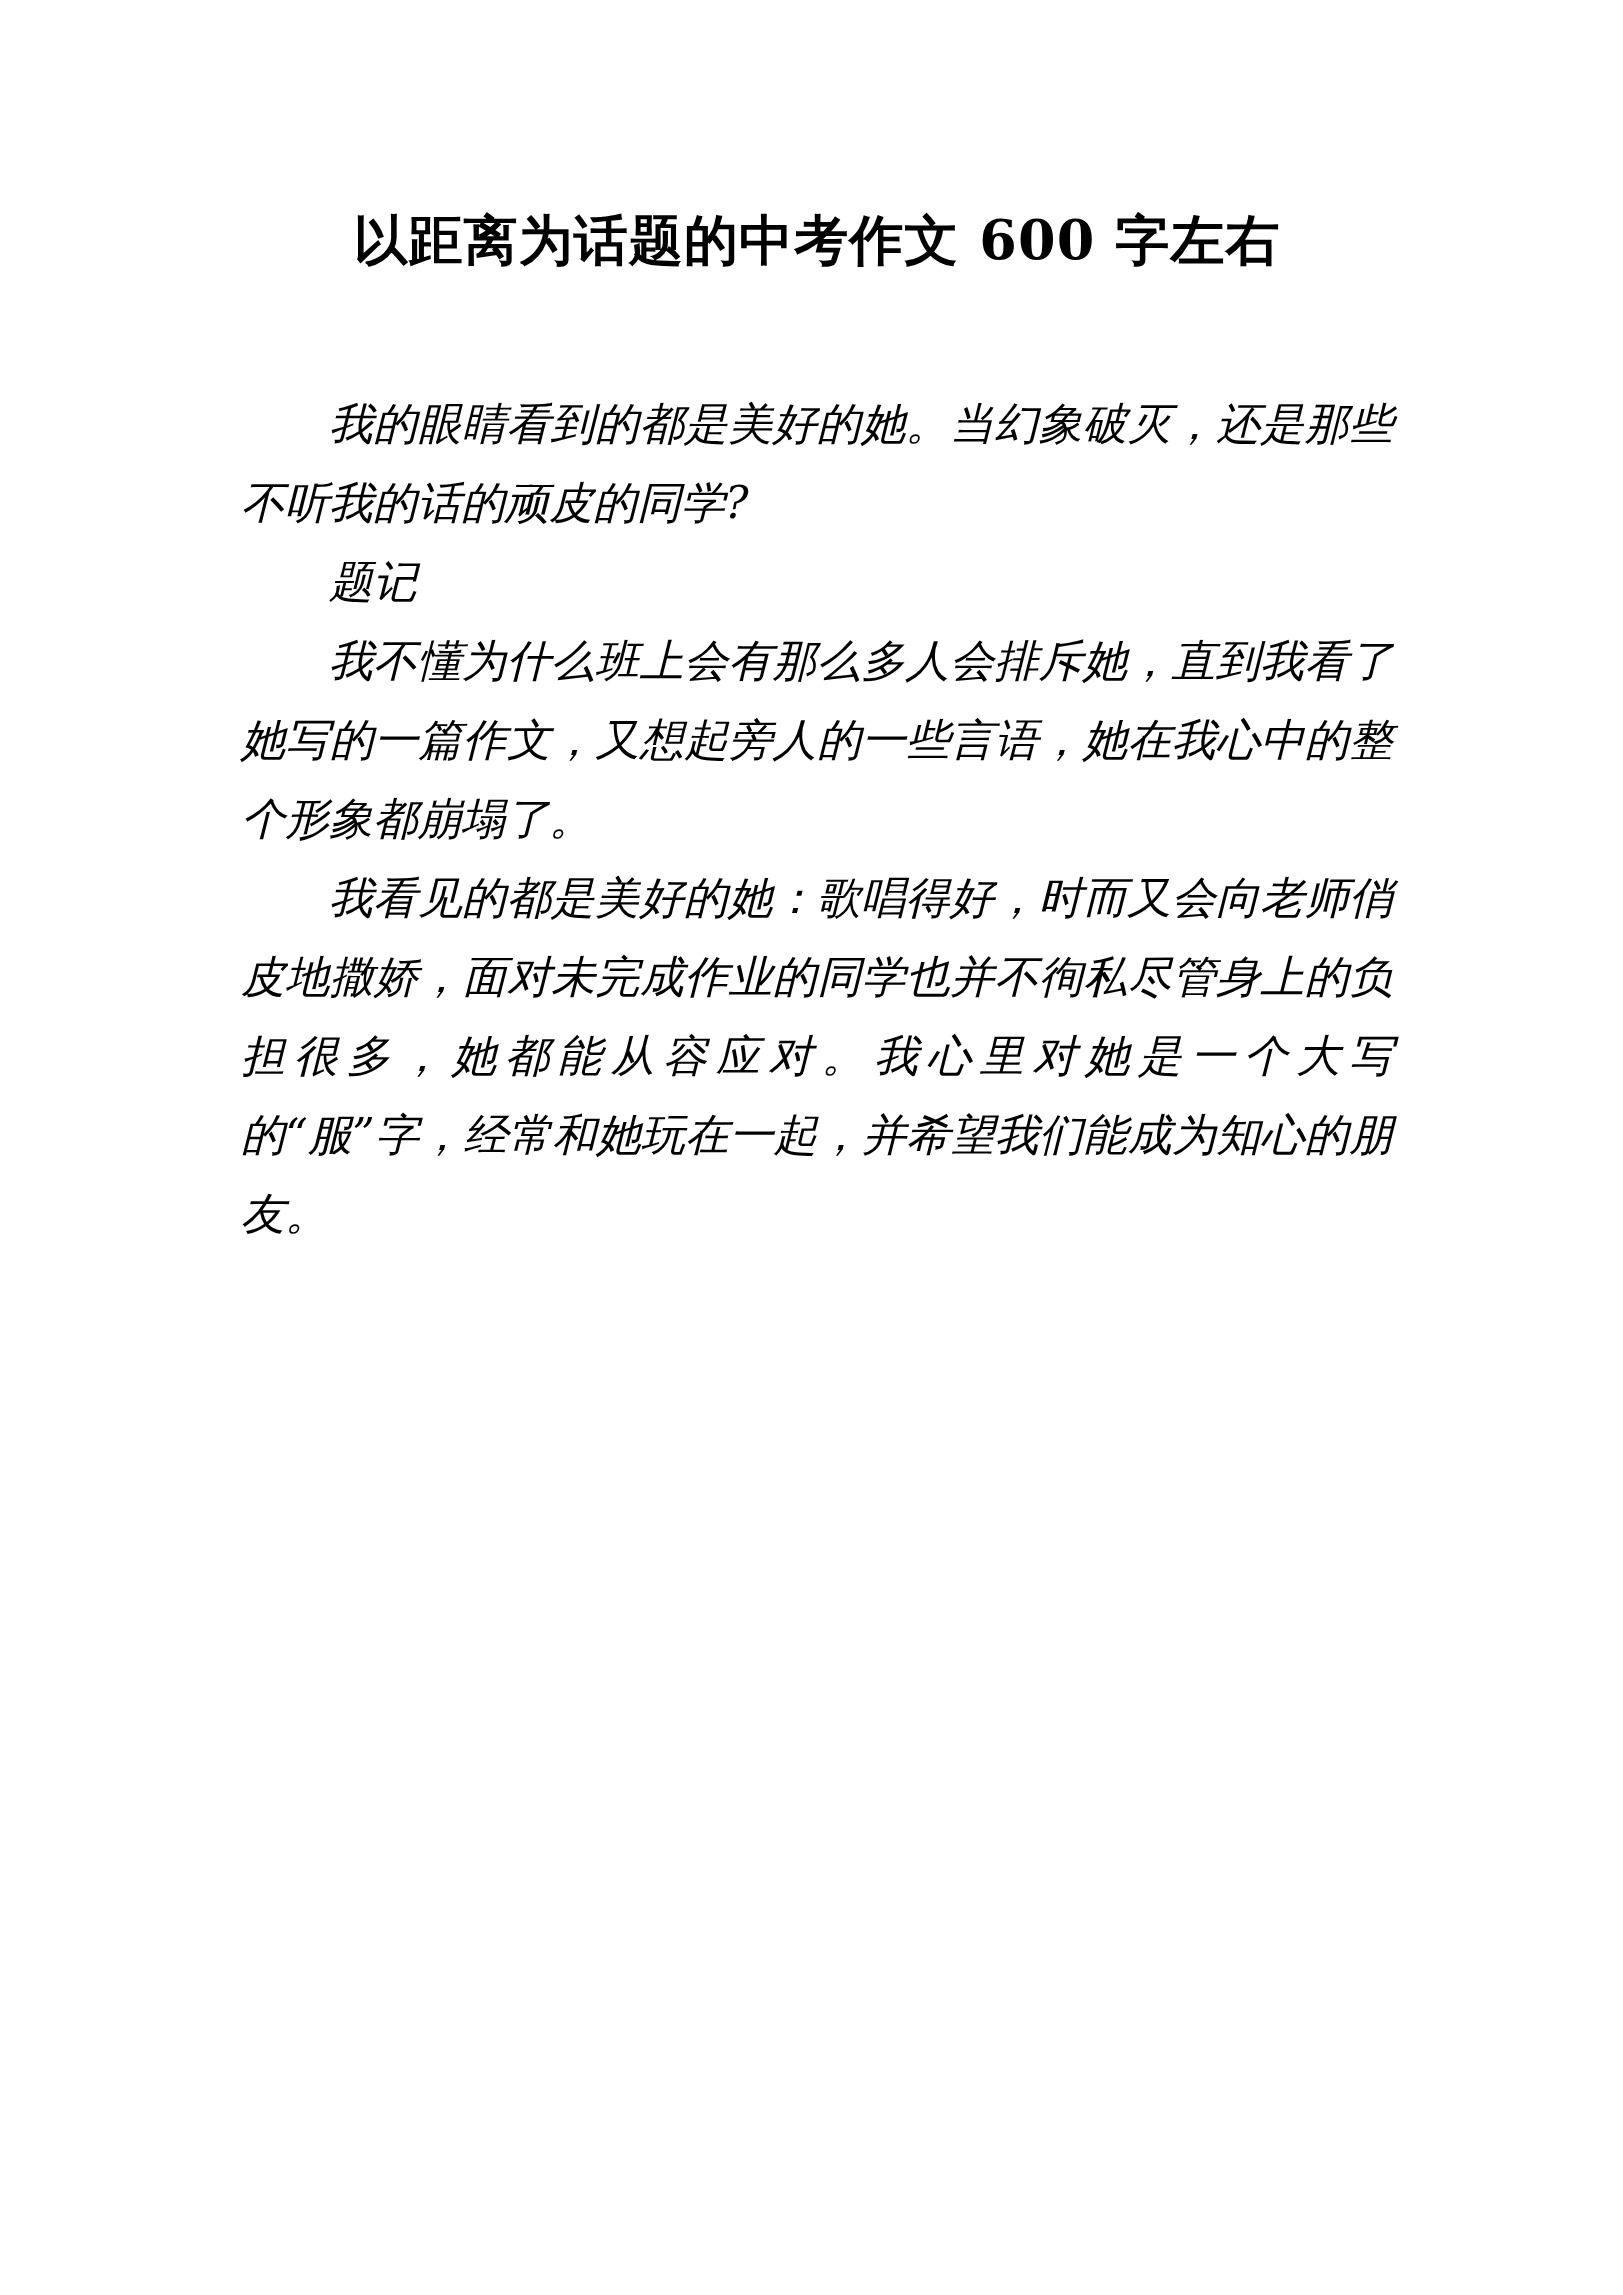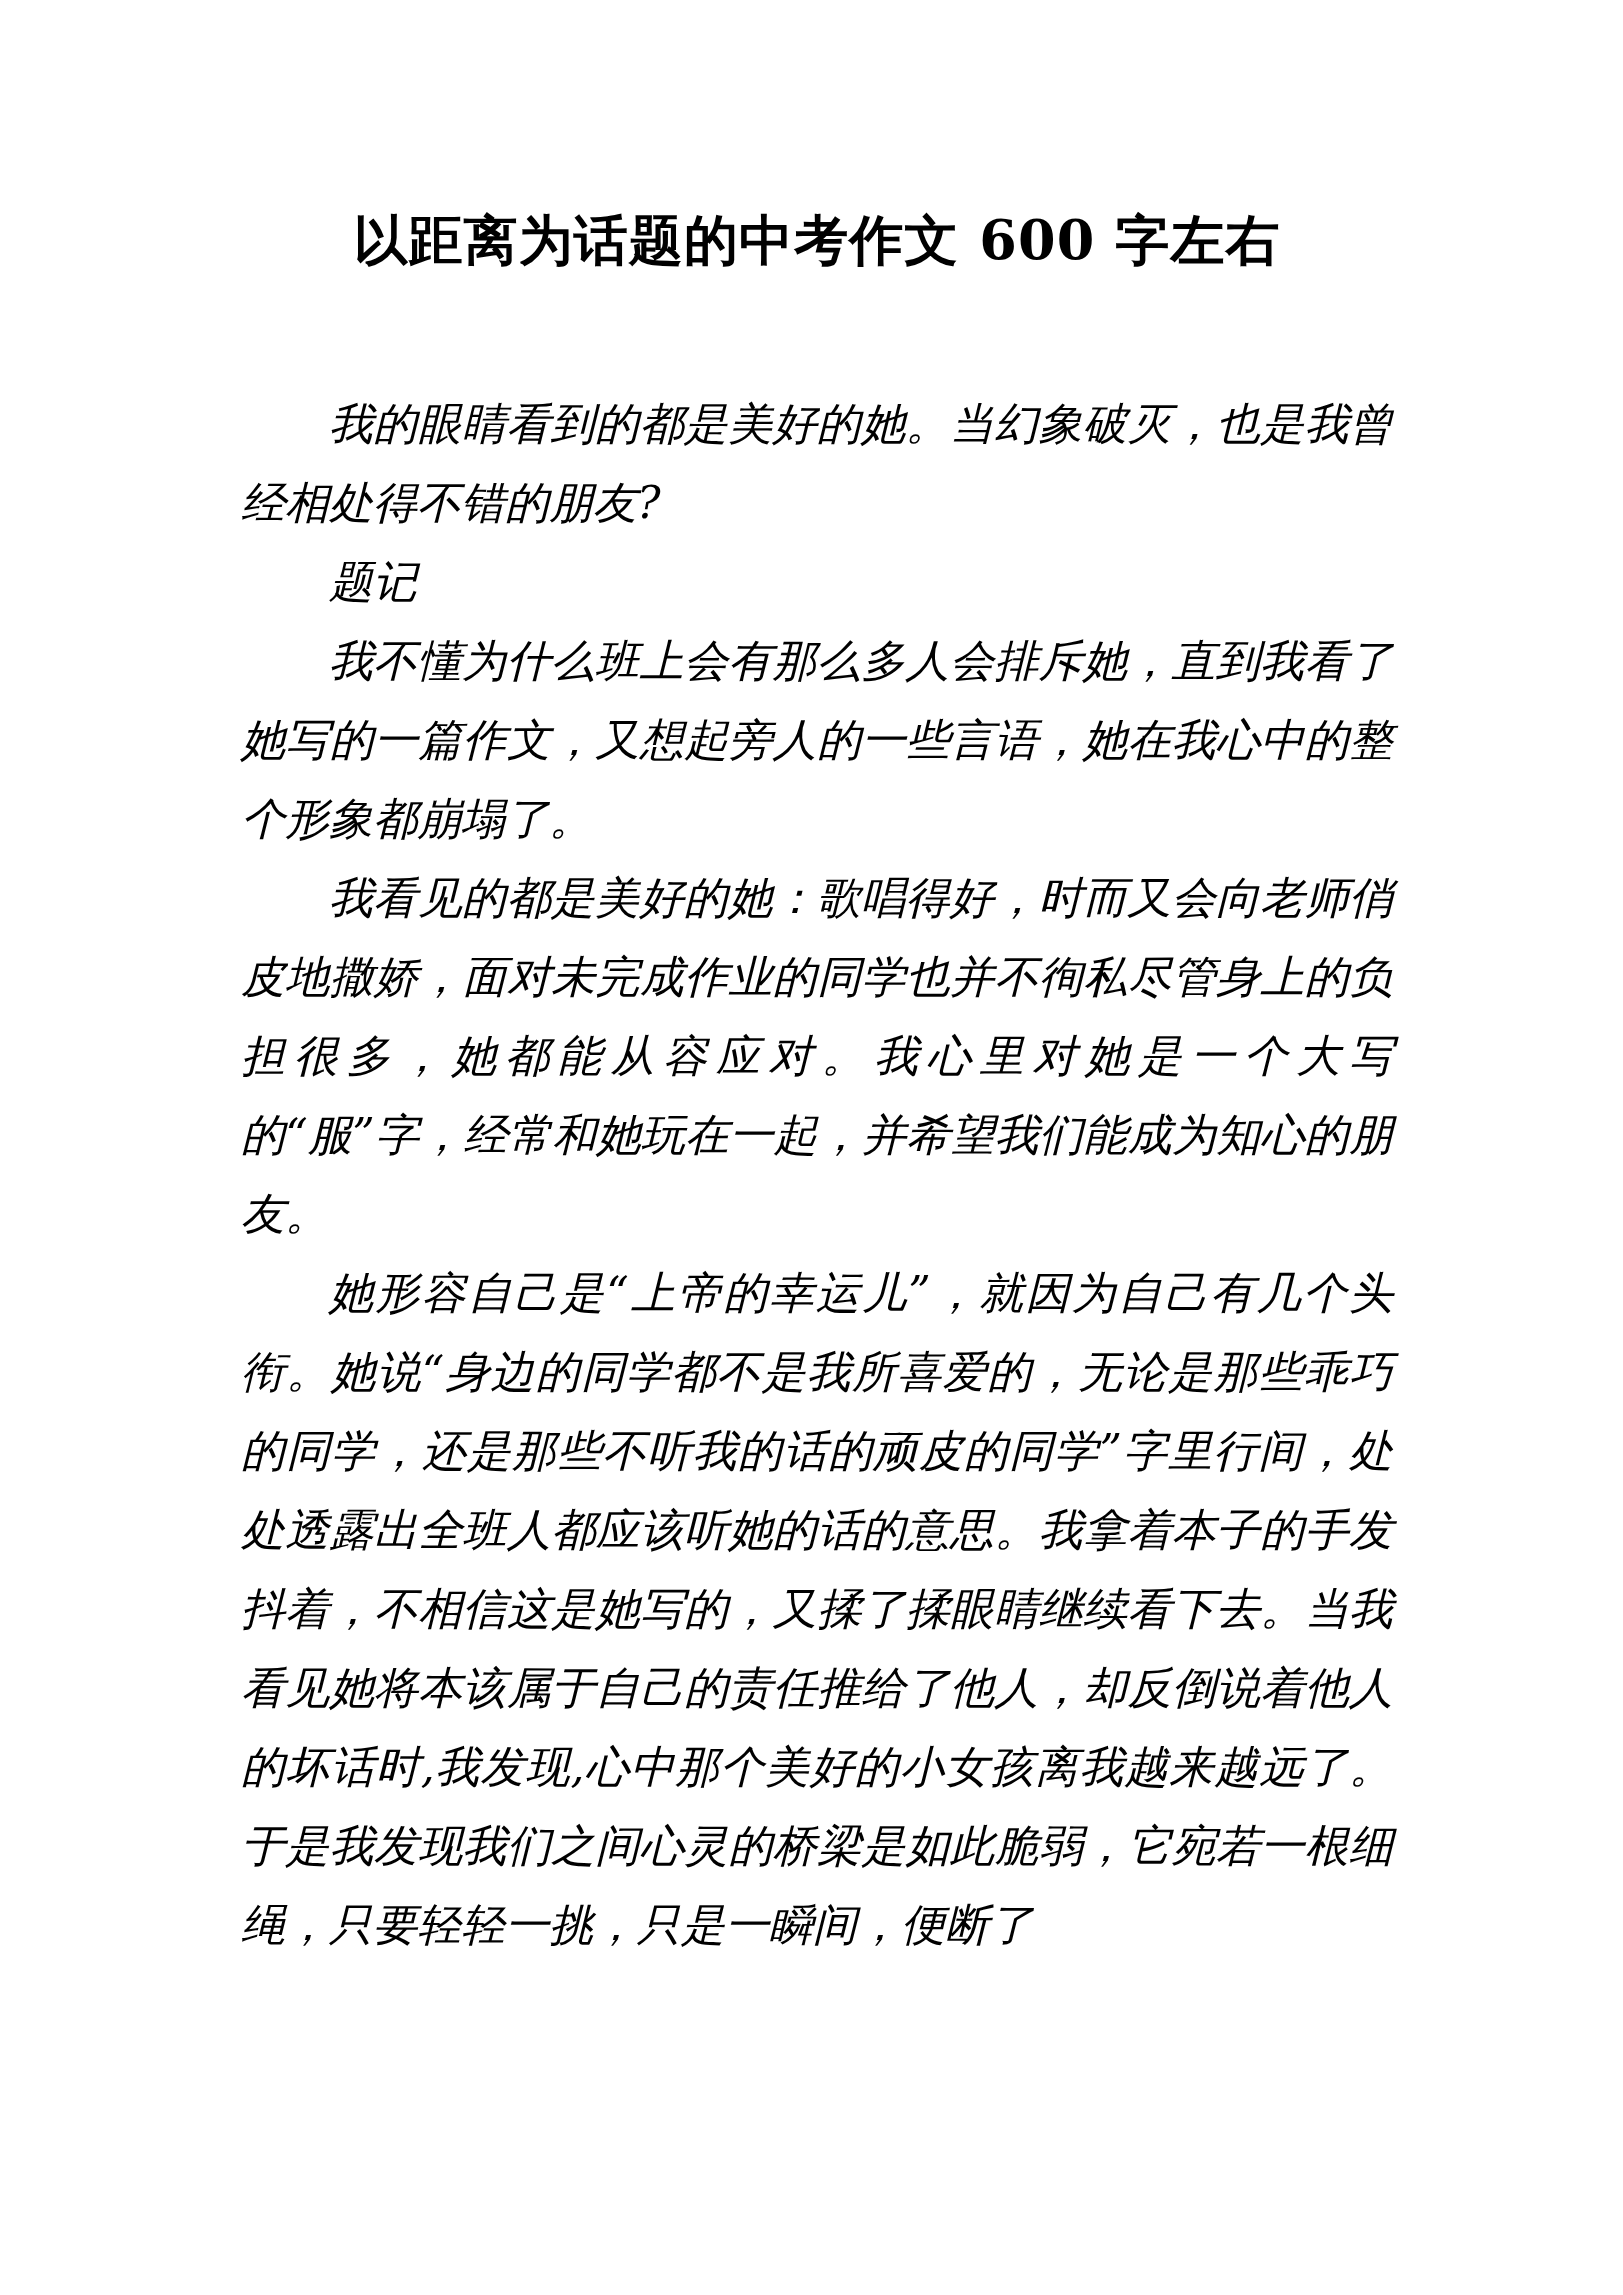--- a/index.html
+++ b/index.html
@@ -43,20 +43,19 @@
     text-align: left;
   }
 </style>
 </head>
 <body>
 
 <div class="page">
   <h1 class="doc-title">以距离为话题的中考作文 600 字左右</h1>
 
   <div class="doc-body">
-    <p>我的眼睛看到的都是美好的她。当幻象破灭，也是我曾经相处得不错的朋友?</p>
+    <p>我的眼睛看到的都是美好的她。当幻象破灭，还是那些不听我的话的顽皮的同学?</p>
     <p class="caption-line">题记</p>
     <p>我不懂为什么班上会有那么多人会排斥她，直到我看了她写的一篇作文，又想起旁人的一些言语，她在我心中的整个形象都崩塌了。</p>
     <p>我看见的都是美好的她：歌唱得好，时而又会向老师俏皮地撒娇，面对未完成作业的同学也并不徇私尽管身上的负担很多，她都能从容应对。我心里对她是一个大写的“服”字，经常和她玩在一起，并希望我们能成为知心的朋友。</p>
-    <p>她形容自己是“上帝的幸运儿”，就因为自己有几个头衔。她说“身边的同学都不是我所喜爱的，无论是那些乖巧的同学，还是那些不听我的话的顽皮的同学”字里行间，处处透露出全班人都应该听她的话的意思。我拿着本子的手发抖着，不相信这是她写的，又揉了揉眼睛继续看下去。当我看见她将本该属于自己的责任推给了他人，却反倒说着他人的坏话时,我发现,心中那个美好的小女孩离我越来越远了。于是我发现我们之间心灵的桥梁是如此脆弱，它宛若一根细绳，只要轻轻一挑，只是一瞬间，便断了</p>
   </div>
 </div>
 
 
 </body></html>

